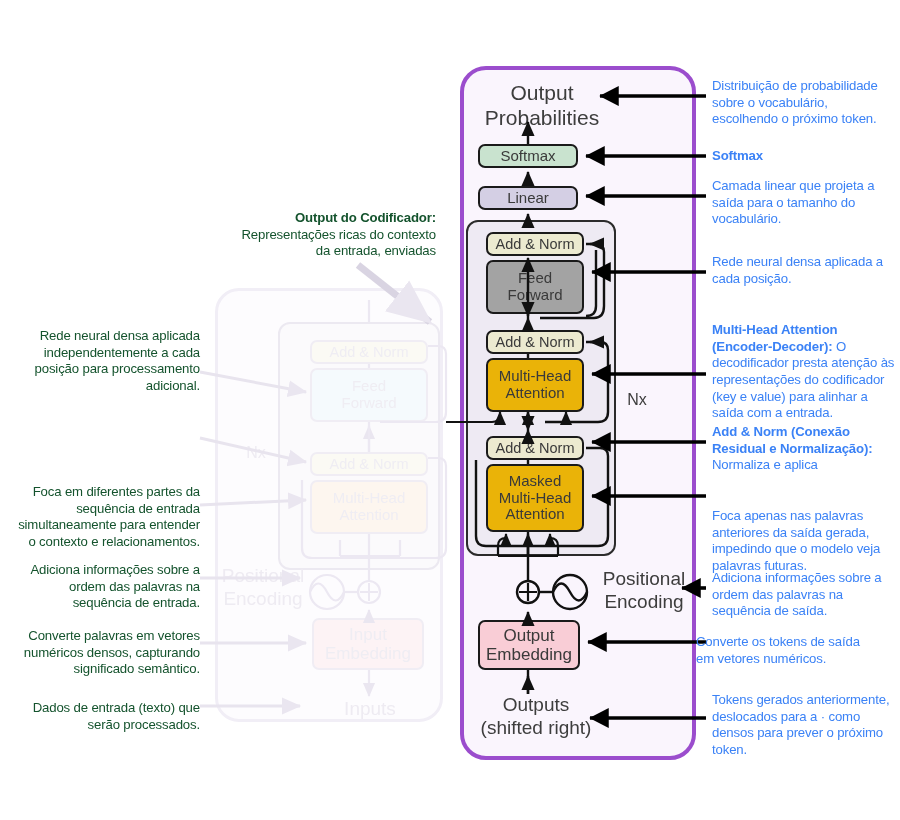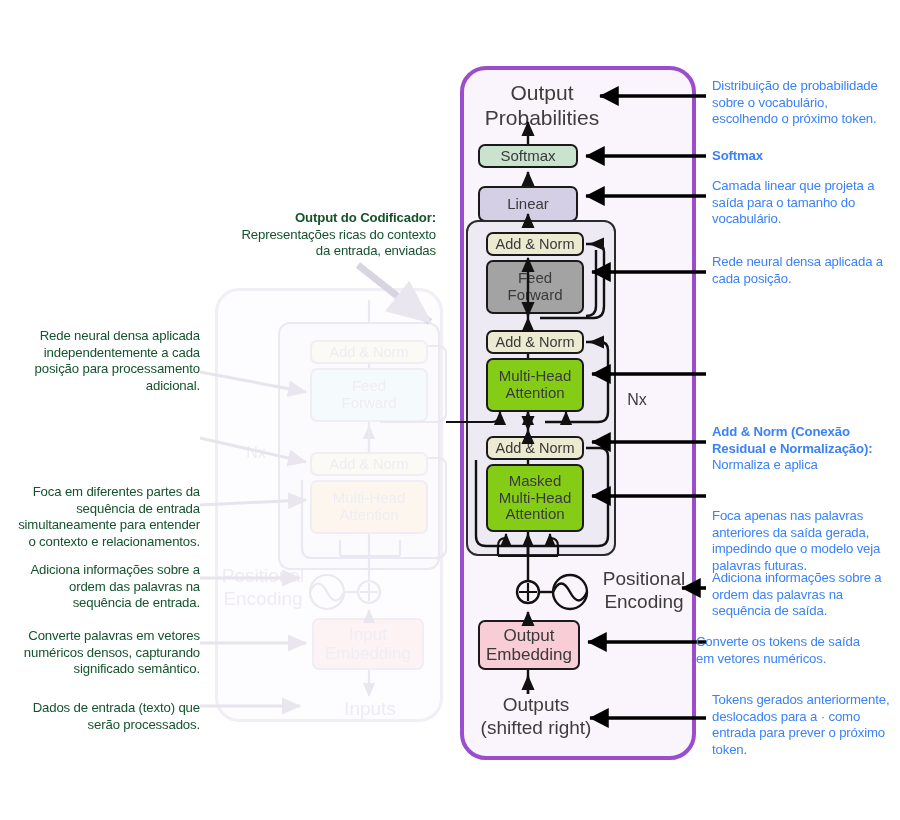--- a/index.html
+++ b/index.html
@@ -72,21 +72,21 @@
     border-radius: 7px;
     display: flex; align-items: center; justify-content: center;
     text-align: center;
     font-size: 15px;
     color: #3a3a3a;
     line-height: 1.12;
     white-space: pre-line;
   }
   .blk.addnorm { background: #ecead0; font-size: 14.5px; }
   .blk.ff      { background: #a3a3a3; }
-  .blk.attn    { background: #84cc16; }
+  .blk.attn    { background: #eab308; }
   .blk.softmax { background: #c9e3cf; }
   .blk.linear  { background: #d4cfe4; }
   .blk.embed   { background: #f9cdd6; }
 
   .blk.ghost { border-color: #f0edf4; color: #efedf3; }
   .blk.ghost.addnorm { background: #fbfaf4; }
   .blk.ghost.ff      { background: #f5fafd; }
   .blk.ghost.attn    { background: #fdf6ef; }
   .blk.ghost.embed   { background: #fdf3f5; }
 
@@ -134,21 +134,21 @@
     <span class="bold" style="font-weight:bold;">Output do Codificador:</span>
     <span>Representações ricas do contexto da entrada, enviadas</span>
   </div>
 
   <div id="decoder-panel"></div>
 
   <div class="dtext" style="left:472px; top:80px; width:140px; font-size:21px;">Output
 Probabilities</div>
 
   <div class="blk softmax" style="left:478px; top:144px; width:100px; height:24px;">Softmax</div>
-  <div class="blk linear" style="left:478px; top:186px; width:100px; height:36px;">Linear</div>
+  <div class="blk linear" style="left:478px; top:186px; width:100px; height:24px;">Linear</div>
 
   <div class="stack-box" style="left:478px; top:228px; width:126px; height:96px;"></div>
   <div class="stack-box" style="left:478px; top:326px; width:126px; height:100px;"></div>
   <div class="stack-box" style="left:478px; top:432px; width:126px; height:110px;"></div>
   <div class="stack-box" style="left:466px; top:220px; width:150px; height:336px;"></div>
 
   <div class="blk addnorm" style="left:486px; top:232px; width:98px; height:24px;">Add &amp; Norm</div>
   <div class="blk ff" style="left:486px; top:260px; width:98px; height:54px;">Feed
 Forward</div>
 
@@ -286,39 +286,42 @@
   </div>
 
   <div class="ann" style="left:712px; top:178px; width:182px;">
     <span>Camada linear que projeta a saída para o tamanho do vocabulário.</span>
   </div>
 
   <div class="ann" style="left:712px; top:254px; width:182px;">
     <span>Rede neural densa aplicada a cada posição.</span>
   </div>
 
+  <div class="ann" style="left:712px; top:322px; width:188px;">
+    <span class="b">Multi-Head Attention (Encoder-Decoder):</span><span> O decodificador presta atenção às representações do codificador (key e value) para alinhar a saída com a entrada.</span>
+  </div>
 
   <div class="ann" style="left:712px; top:424px; width:186px;">
     <span class="b">Add &amp; Norm (Conexão Residual e Normalização):</span><span> Normaliza e aplica</span>
   </div>
 
   <div class="ann" style="left:712px; top:508px; width:182px;">
     <span>Foca apenas nas palavras anteriores da saída gerada, impedindo que o modelo veja palavras futuras.</span>
   </div>
 
   <div class="ann" style="left:712px; top:570px; width:184px;">
     <span>Adiciona informações sobre a ordem das palavras na sequência de saída.</span>
   </div>
 
   <div class="ann" style="left:696px; top:634px; width:184px;">
     <span>Converte os tokens de saída em vetores numéricos.</span>
   </div>
 
   <div class="ann" style="left:712px; top:692px; width:184px;">
-    <span>Tokens gerados anteriormente, deslocados para a · como entrada para prever o próximo token.</span>
+    <span>Tokens gerados anteriormente, deslocados para a · como densos para prever o próximo token.</span>
   </div>
 
   <div class="ghost-ann" style="left:10px; top:328px; width:190px;">
     <span>Rede neural densa aplicada independentemente a cada posição para processamento adicional.</span>
   </div>
 
 
   <div class="ghost-ann" style="left:10px; top:484px; width:190px;">
     <span>Foca em diferentes partes da sequência de entrada simultaneamente para entender o contexto e relacionamentos.</span>
   </div>

